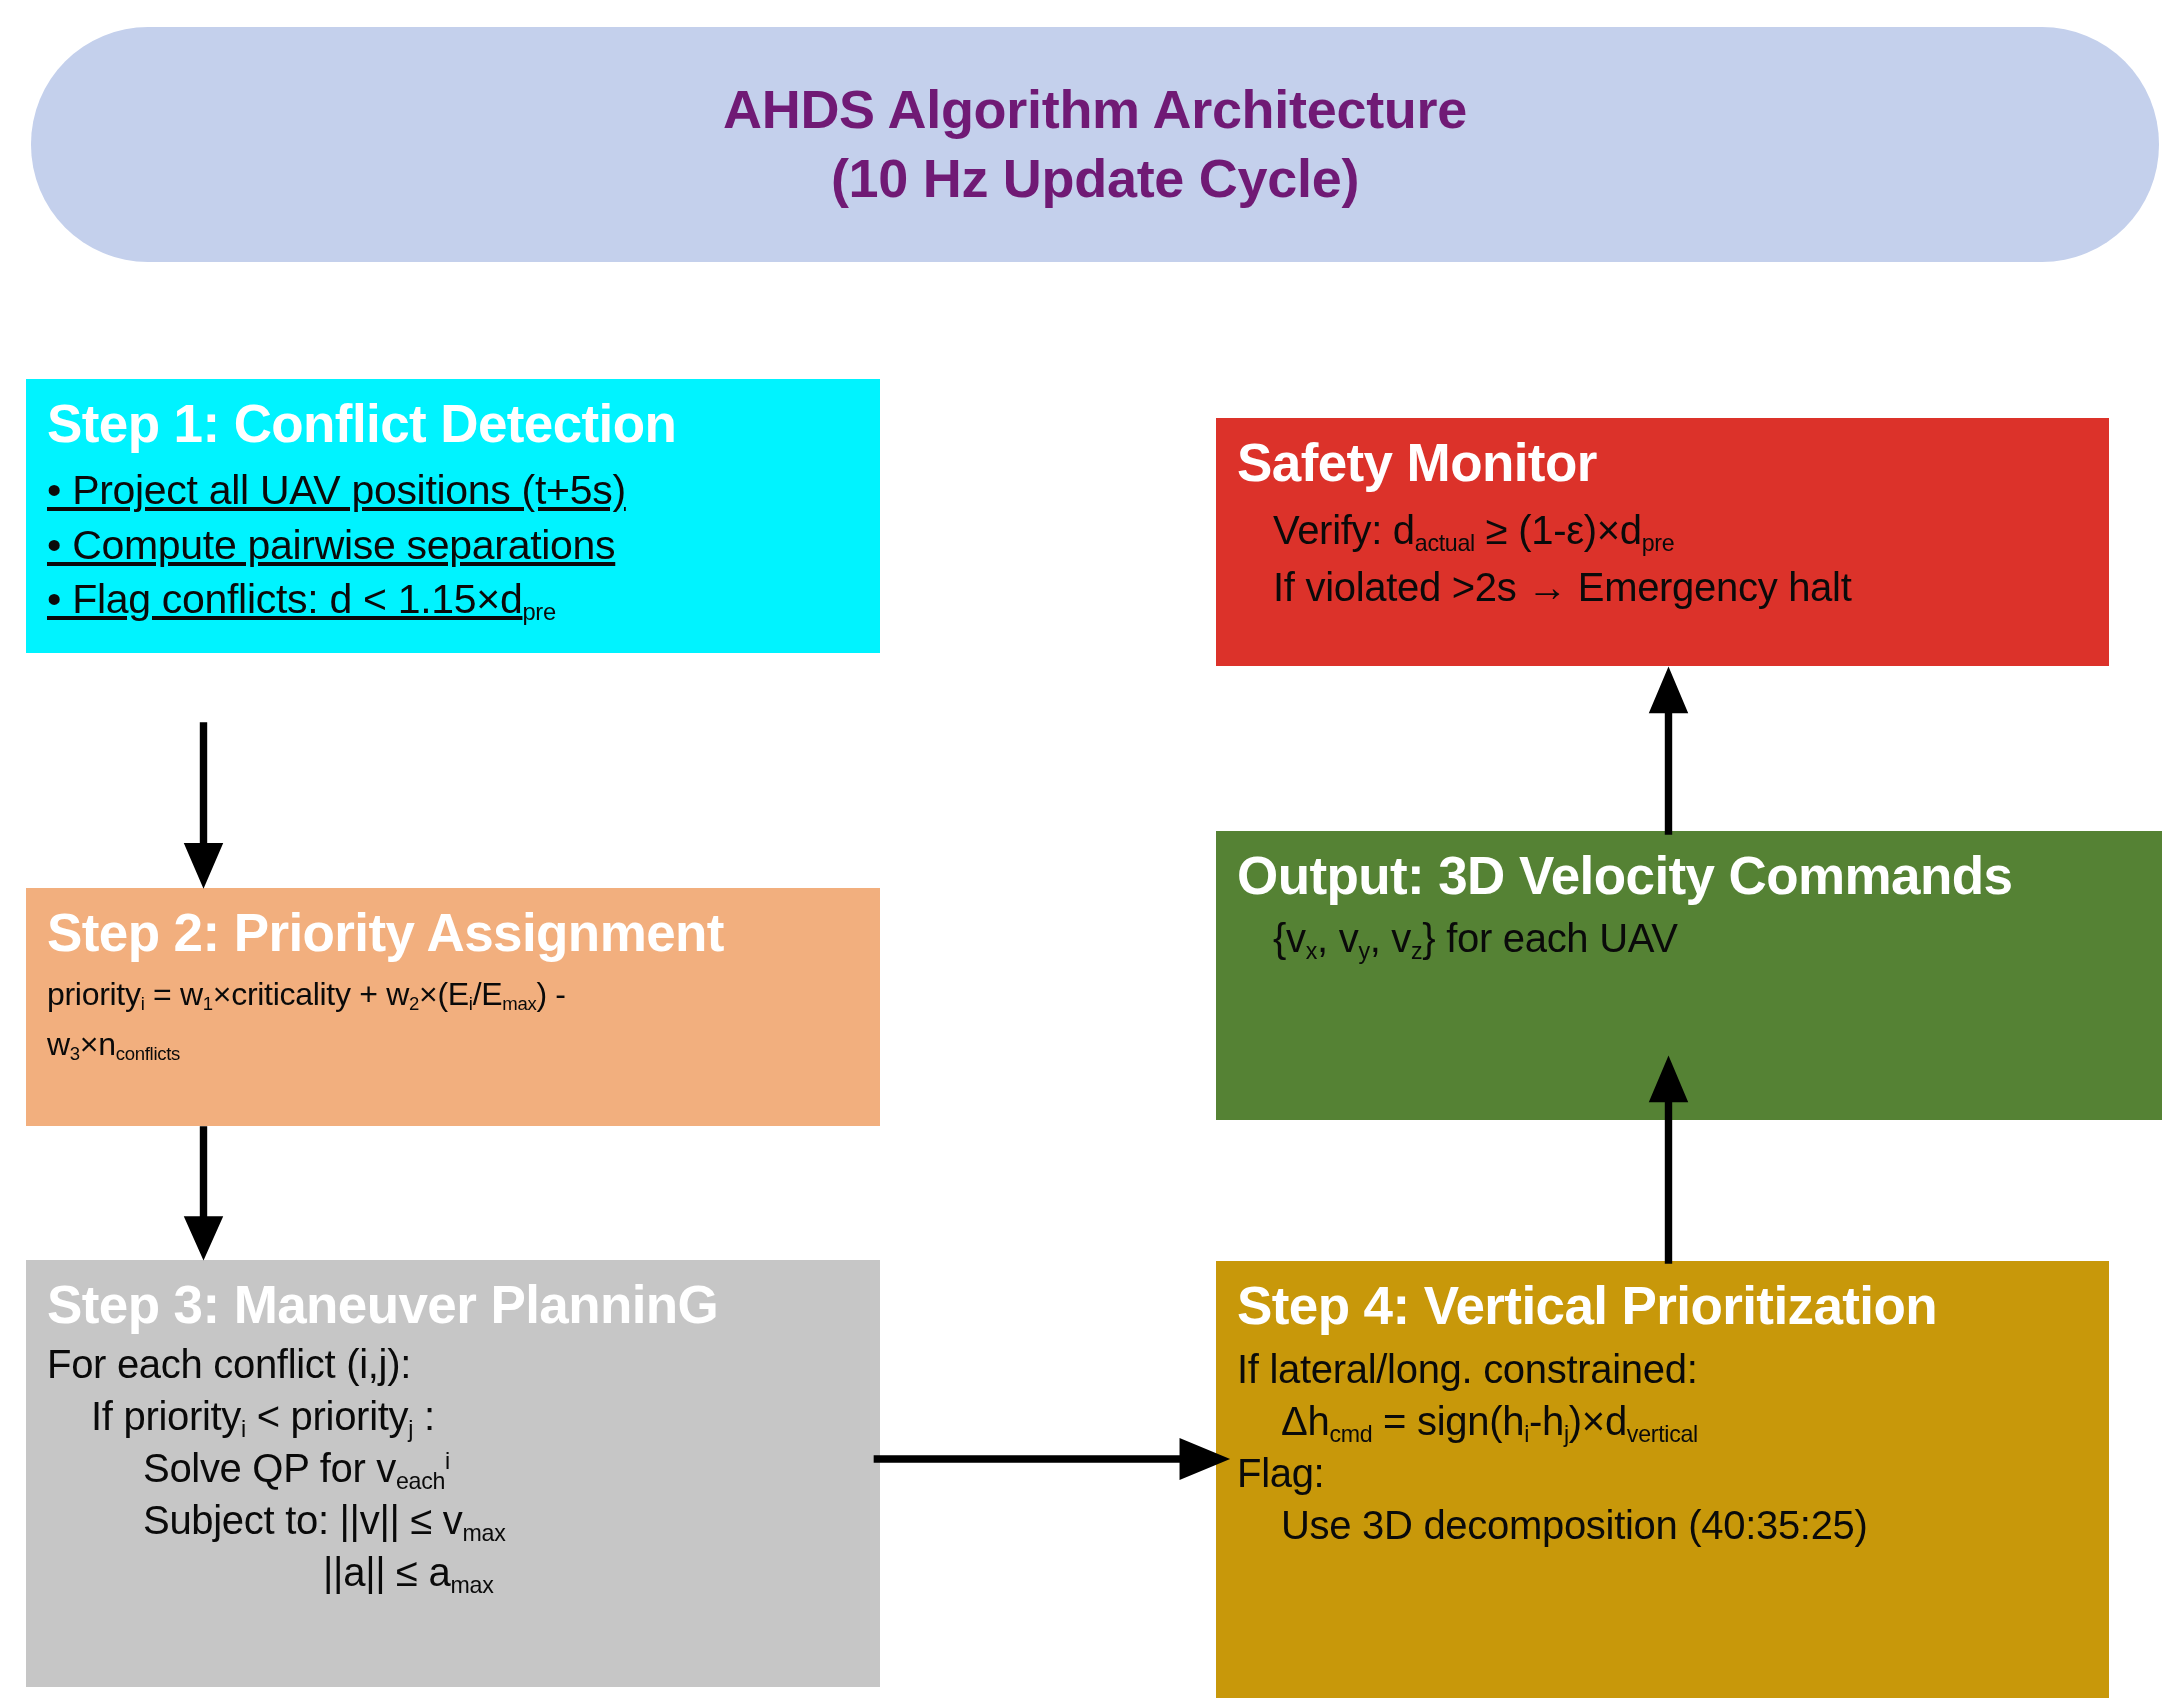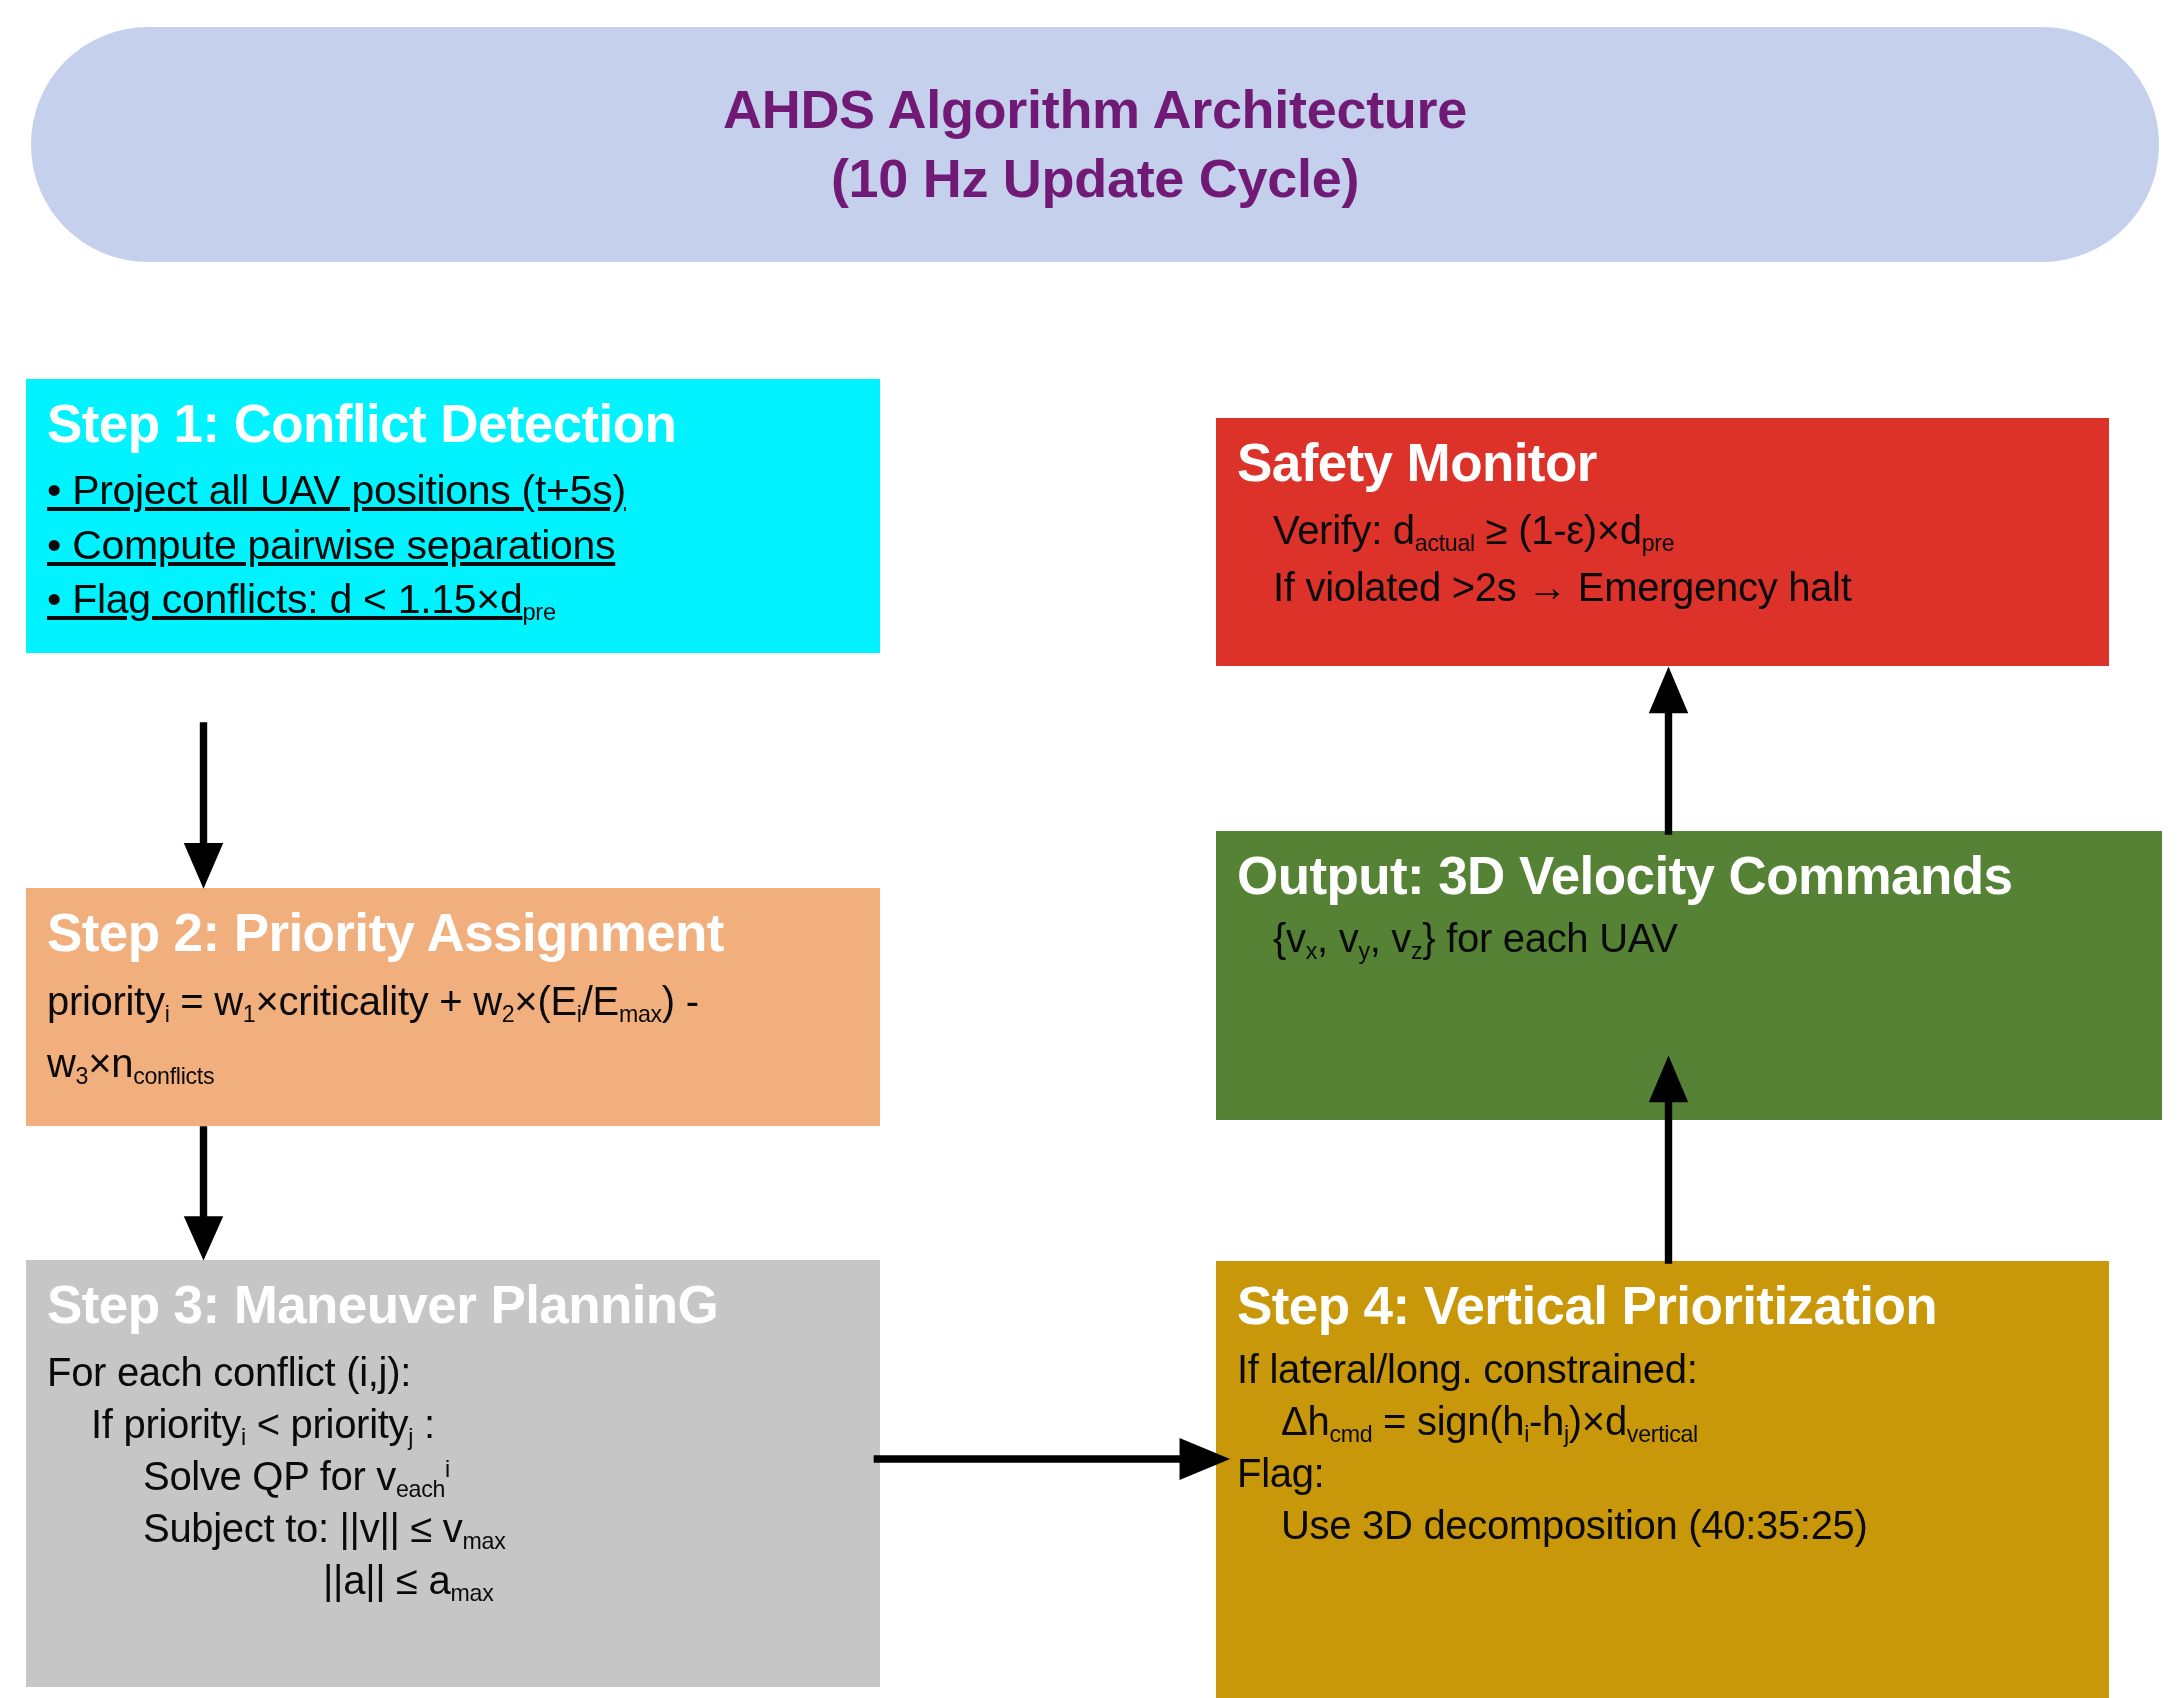--- a/index.html
+++ b/index.html
@@ -83,29 +83,29 @@
 
   
   #step1-box { left: 26px;   top: 379px;  width: 854px; height: 274px; background: #00F3FF; }
   #step2-box { left: 26px;   top: 888px; width: 854px; height: 238px; background: #F2AF7E; }
   #step3-box { left: 26px;   top: 1260px; width: 854px; height: 427px; background: #C6C6C6; }
   #safety-box{ left: 1216px; top: 418px;  width: 893px; height: 248px; background: #DC322A; }
   #output-box{ left: 1216px; top: 831px; width: 946px; height: 289px; background: #558234; }
   #step4-box { left: 1216px; top: 1261px; width: 893px; height: 446px; background: #C8980A; }
 
   #step1-box  .body { font-size: 41px; line-height: 1.33; text-decoration: underline; }
-  #step2-box  .body { font-size: 40px; line-height: 1.55; }
+  #step2-box  .body { font-size: 32px; line-height: 1.55; }
   #step3-box  .body { font-size: 40px; line-height: 1.30; }
   #safety-box .body { font-size: 40px; line-height: 1.42; }
   #output-box .body { font-size: 40px; line-height: 1.3; }
   #step4-box  .body { font-size: 40px; line-height: 1.30; }
 
   #step1-box .title { font-size: 53px; margin-bottom: 11px; }
   #step2-box .title { font-size: 53px; margin-bottom: 8.7px; }
-  #step3-box .title { font-size: 53px; margin-bottom: 13px; }
+  #step3-box .title { font-size: 53px; margin-bottom: 5px; }
   #safety-box .title{ font-size: 53px; margin-bottom: 11px; }
   #output-box .title{ font-size: 53px; margin-bottom: 7.4px; }
   #step4-box .title { font-size: 53px; margin-bottom: 8.7px; }
 
   
   .arrow { position: absolute; }
   #arrow-s1-s2 { left: 148px;  top: 722px; width: 111px; height: 168px; }
   #arrow-s2-s3 { left: 148px;  top: 1126px; width: 111px; height: 136px; }
   #arrow-s3-s4 { left: 873px; top: 1422px; width: 359px; height: 74px; }
   #arrow-out-sm{ left: 1613px; top: 665px; width: 111px; height: 170px; }

